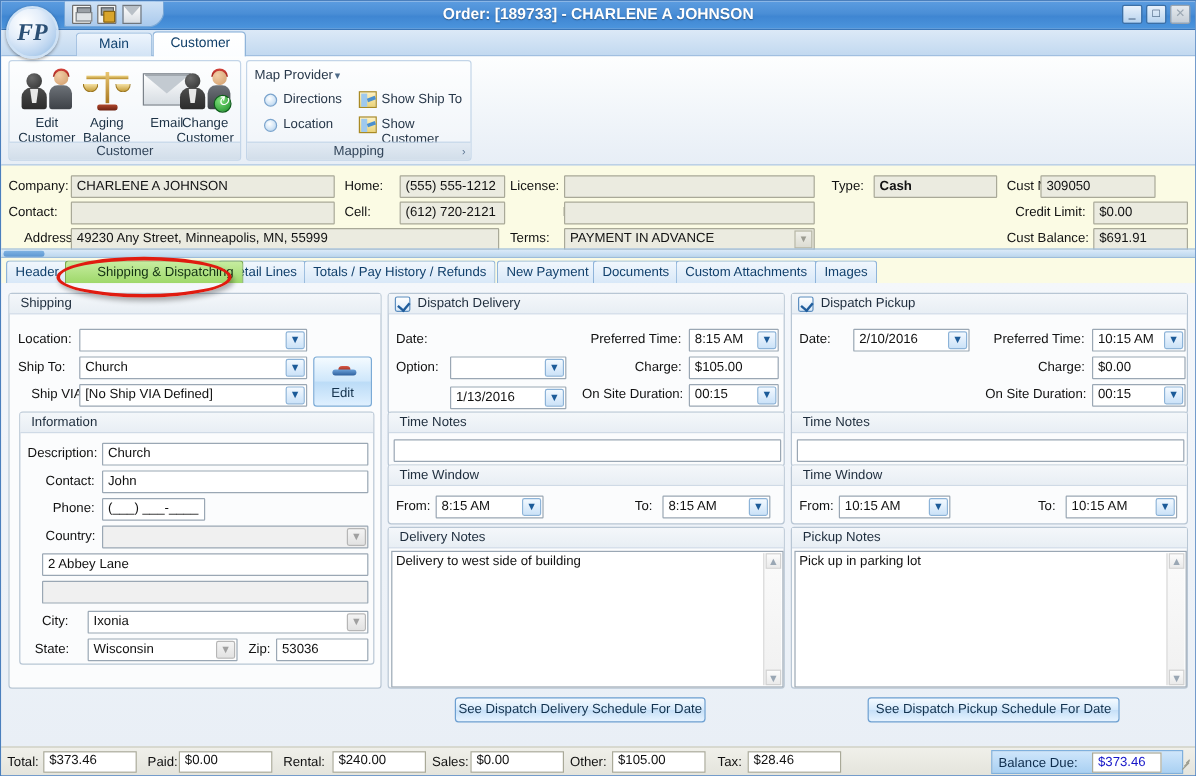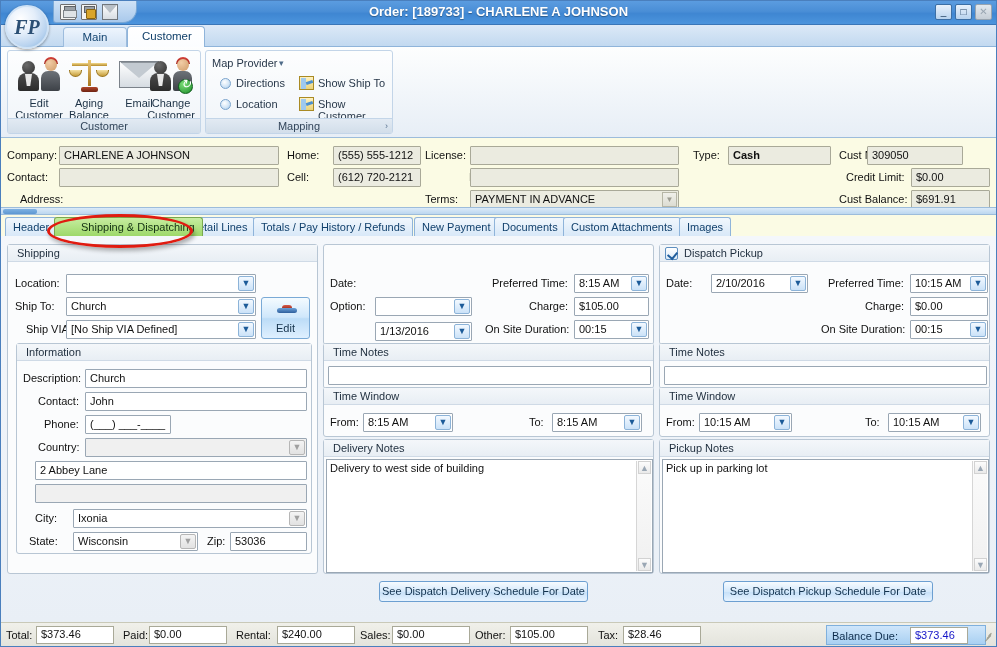--- a/index.html
+++ b/index.html
@@ -422,20 +422,21 @@
   <div class="hdr">
     <div class="lbl" style="left:6px; top:152px; top:0;"></div>
 
     <div class="lbl" style="left:6px;  top:11px;">Company:</div>
     <div class="fld" style="left:58px; top:8px;  width:220px;">CHARLENE A JOHNSON</div>
 
     <div class="lbl" style="left:6px;  top:33px;">Contact:</div>
     <div class="fld" style="left:58px; top:30px; width:220px;"></div>
 
     <div class="lbl" style="left:19px;  top:55px;">Address:</div>
+    <div class="fld" style="left:58px; top:52px; width:357px;">49230 Any Street, Minneapolis, MN, 55999</div>
 
     <div class="lbl" style="left:286px; top:11px;">Home:</div>
     <div class="fld" style="left:332px; top:8px;  width:88px;">(555) 555-1212</div>
 
     <div class="lbl" style="left:286px; top:33px;">Cell:</div>
     <div class="fld" style="left:332px; top:30px; width:88px;">(612) 720-2121</div>
 
     <div class="lbl" style="left:424px; top:11px;">License:</div>
     <div class="fld" style="left:469px; top:8px;  width:209px;"></div>
 
@@ -539,20 +540,24 @@
         <div class="ifld" style="left:56px; top:188px; width:125px;">
           <span>Wisconsin</span>
           <span class="ddarrow dis">▼</span>
         </div>
         <div class="lbl" style="left:190px; top:191px;">Zip:</div>
         <div class="ifld" style="left:213px; top:188px; width:77px;">53036</div>
       </div>
     </div>
 
     <div class="gbox" style="left:322px; top:8px; width:331px; height:101px;">
+      <div class="gtitle cb">
+        <span class="cbox"></span>
+        <span>Dispatch Delivery</span>
+      </div>
 
       <div class="lbl" style="left:6px;  top:32px;">Date:</div>
       <div class="ifld" style="left:51px; top:29px; width:97px;margin-top:48px;">
         <span>1/13/2016</span>
         <span class="ddarrow">▼</span>
       </div>
 
       <div class="lbl" style="left:6px;  top:55px;">Option:</div>
       <div class="ifld" style="left:51px; top:52px; width:97px;">
         <span></span>

